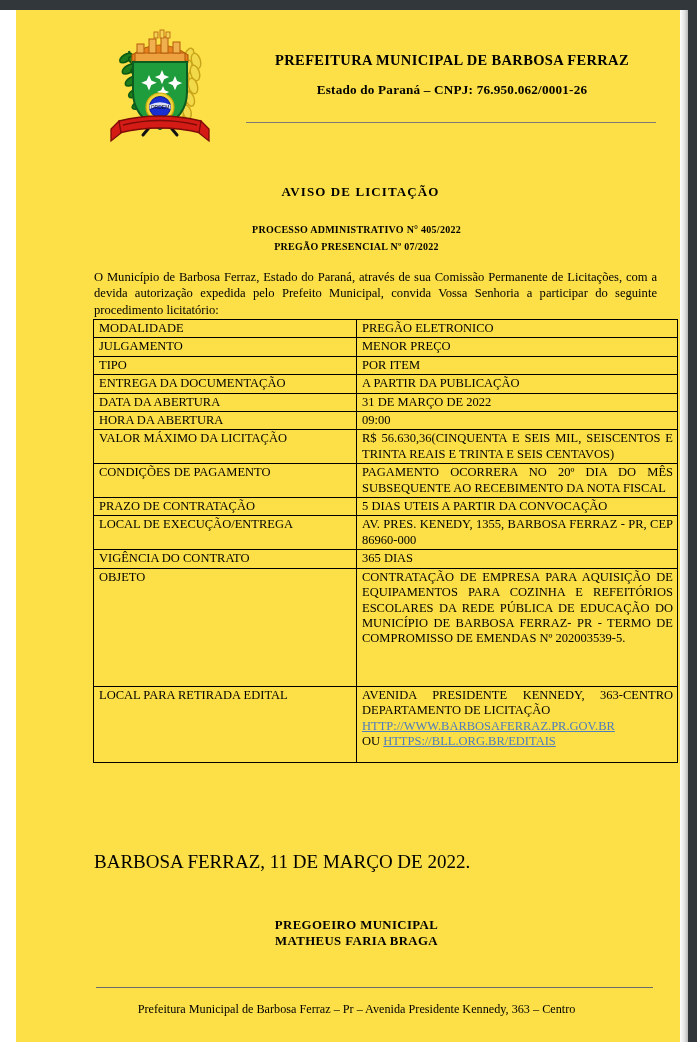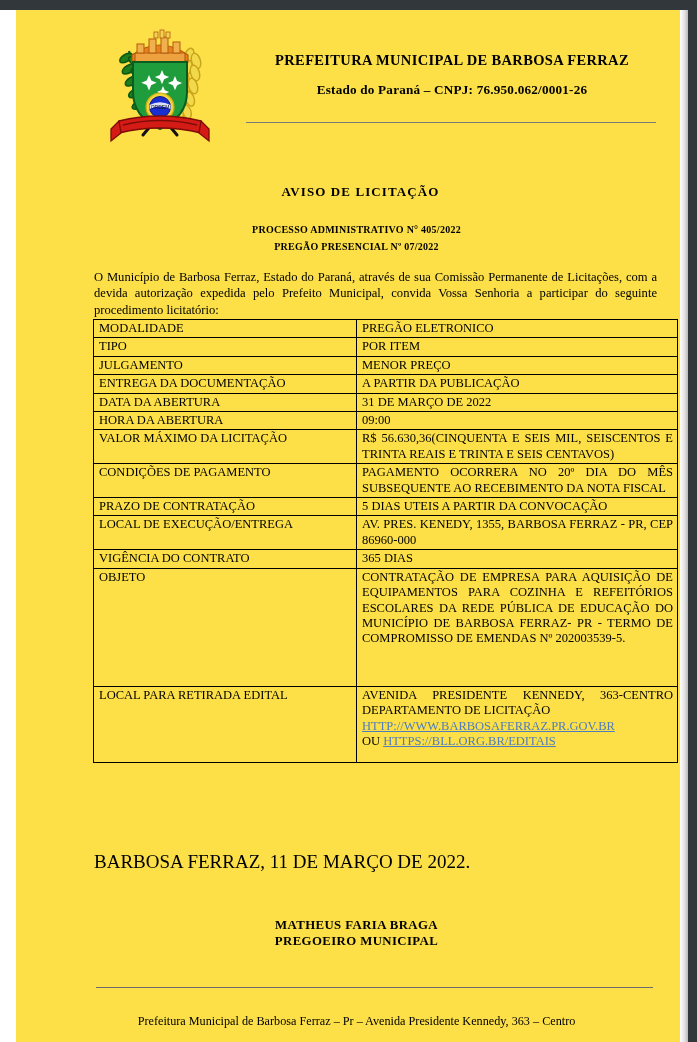--- a/index.html
+++ b/index.html
@@ -180,21 +180,20 @@
     border-top: 1px solid #6b6b6b;
   }
   .footer-text {
     position: absolute;
     left: 0;
     top: 991px;
     width: 681px;
     text-align: center;
     font-size: 12.2px;
     line-height: 16px;
-    margin-top: 12px;
   }
 </style>
 </head>
 <body>
 
 <div id="viewport">
 
   <div id="top-chrome"></div>
 
   <div id="page">
@@ -294,26 +293,26 @@
 
     <p class="intro">O Município de Barbosa Ferraz, Estado do Paraná, através de sua Comissão Permanente de Licitações, com a devida autorização expedida pelo Prefeito Municipal, convida Vossa Senhoria a participar do seguinte procedimento licitatório:</p>
 
     <table class="licitacao">
       <tbody>
         <tr>
           <td class="k">MODALIDADE</td>
           <td class="v nojust">PREGÃO ELETRONICO</td>
         </tr>
         <tr>
+          <td class="k">JULGAMENTO</td>
+          <td class="v nojust">MENOR PREÇO</td>
+        </tr>
+        <tr>
           <td class="k">TIPO</td>
           <td class="v nojust">POR ITEM</td>
-        </tr>
-        <tr>
-          <td class="k">JULGAMENTO</td>
-          <td class="v nojust">MENOR PREÇO</td>
         </tr>
         <tr>
           <td class="k">ENTREGA DA DOCUMENTAÇÃO</td>
           <td class="v nojust">A PARTIR DA PUBLICAÇÃO</td>
         </tr>
         <tr>
           <td class="k">DATA DA ABERTURA</td>
           <td class="v nojust">31 DE MARÇO DE 2022</td>
         </tr>
         <tr>
@@ -353,22 +352,22 @@
             <br>
             <span>OU </span><a class="link" href="#">HTTPS://BLL.ORG.BR/EDITAIS</a>
           </td>
         </tr>
       </tbody>
     </table>
 
     <div class="closing-date">BARBOSA FERRAZ, 11 DE MARÇO DE 2022.</div>
 
     <div class="signature">
+      <div>PREGOEIRO MUNICIPAL</div>
       <div>MATHEUS FARIA BRAGA</div>
-      <div>PREGOEIRO MUNICIPAL</div>
     </div>
 
     <div class="footer-rule"></div>
     <div class="footer-text">
       <div>Prefeitura Municipal de Barbosa Ferraz – Pr – Avenida Presidente Kennedy, 363 – Centro</div>
     </div>
 
   </div>
 
   <div id="page-shadow"></div>

